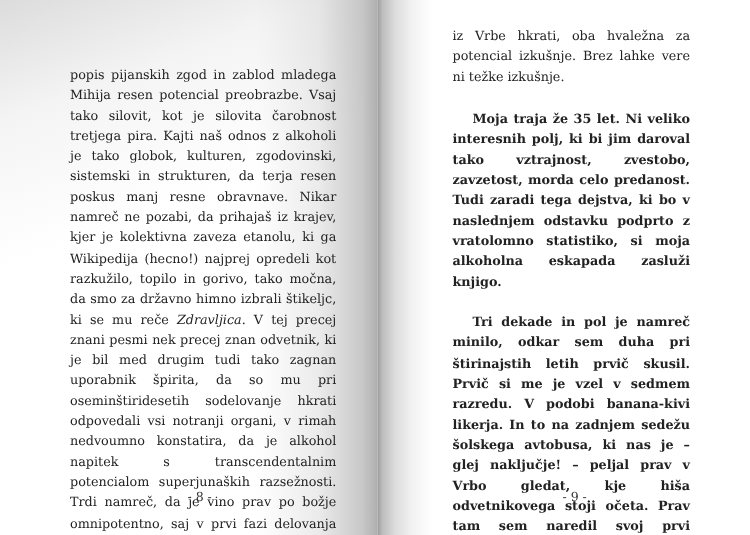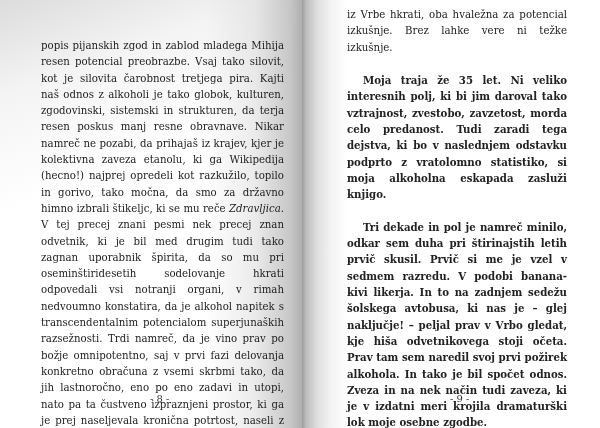--- a/index.html
+++ b/index.html
@@ -23,21 +23,21 @@
   }
   .text-block {
     position: absolute;
     font-size: 10.2px;
     line-height: 16.3px;
     color: #222;
     text-align: justify;
   }
   .page-left .text-block { left: 41px; top: 38px; width: 243px; }
   .page-right .text-block { left: 45px; top: 7px; width: 220px; }
-  .para { margin: 0; }
+  .para { margin: 15px; }
   .para.indent { text-indent: 16px; }
   .para + .para { margin-top: 16.3px; font-weight: bold; }
   .page-num {
     position: absolute; bottom: 24px; font-size: 10px; color: #333;
   }
   .page-left .page-num { left: 150px; }
   .page-right .page-num { left: 148px; }
   em { }
 </style>
 </head>

